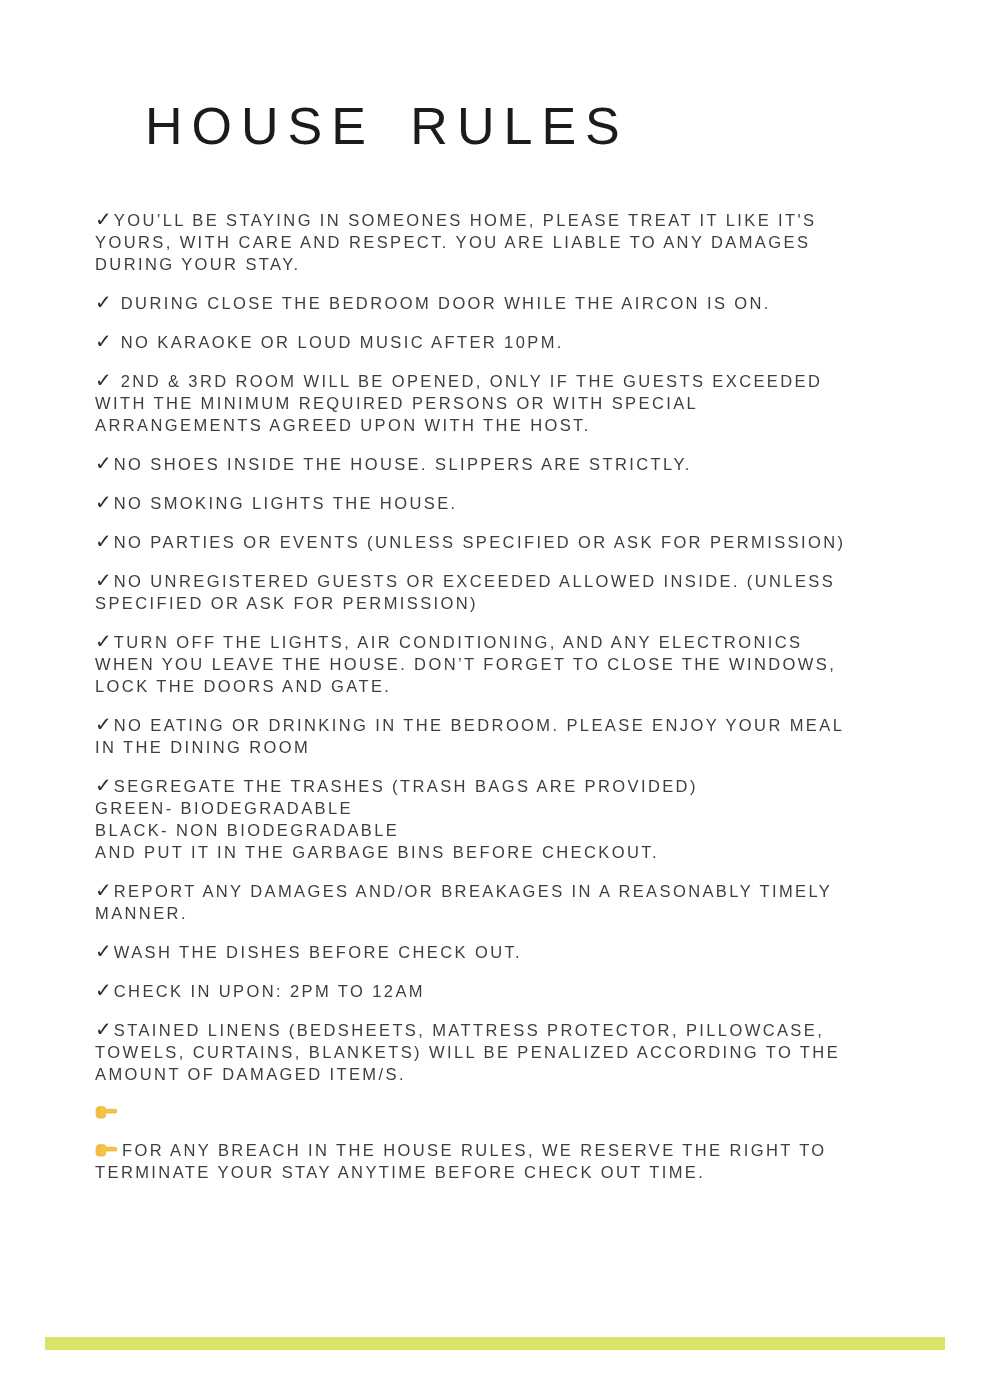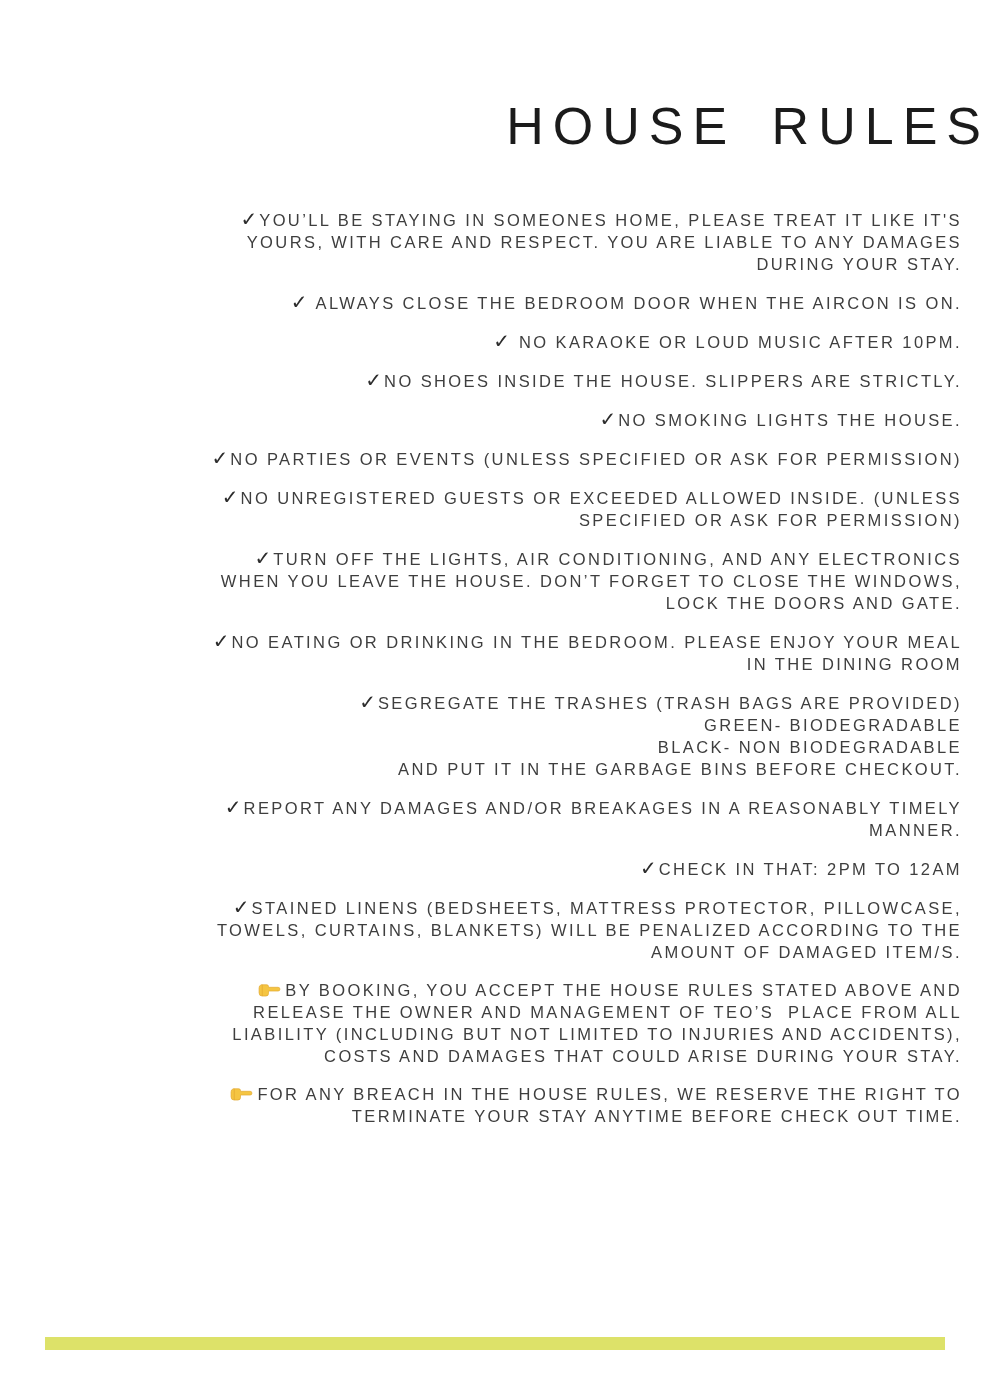--- a/index.html
+++ b/index.html
@@ -14,21 +14,20 @@
   body{
     background:#ffffff;
     font-family:"Liberation Sans","DejaVu Sans",sans-serif;
   }
   .page{
     position:relative;
     width:990px;
     height:1400px;
     background:var(--bg-color);
     overflow:hidden;
-    text-align:right;
   }
   .doc-title{
     margin:100px 0 56px 145px;
     font-size:52px;
     font-weight:500;
     line-height:1;
     letter-spacing:9px;
     word-spacing:12px;
     color:var(--title-color);
   }
@@ -73,51 +72,52 @@
 </style>
 </head>
 <body>
 
 <div class="page">
   <h1 class="doc-title">HOUSE RULES</h1>
   <div class="rules">
       <p class="rule"><span class="bullet-check">✓</span><span class="rule-text">YOU’LL BE STAYING IN SOMEONES HOME, PLEASE TREAT IT LIKE IT'S
 YOURS, WITH CARE AND RESPECT. YOU ARE LIABLE TO ANY DAMAGES
 DURING YOUR STAY.</span></p>
-      <p class="rule"><span class="bullet-check">✓</span><span class="rule-text"> ALWAYS CLOSE THE BEDROOM DOOR WHEN THE AIRCON IS ON.</span></p>
+      <p class="rule"><span class="bullet-check">✓</span><span class="rule-text"> DURING CLOSE THE BEDROOM DOOR WHILE THE AIRCON IS ON.</span></p>
       <p class="rule"><span class="bullet-check">✓</span><span class="rule-text"> NO KARAOKE OR LOUD MUSIC AFTER 10PM.</span></p>
+      <p class="rule"><span class="bullet-check">✓</span><span class="rule-text"> 2ND &amp; 3RD ROOM WILL BE OPENED, ONLY IF THE GUESTS EXCEEDED
+WITH THE MINIMUM REQUIRED PERSONS OR WITH SPECIAL
+ARRANGEMENTS AGREED UPON WITH THE HOST.</span></p>
       <p class="rule"><span class="bullet-check">✓</span><span class="rule-text">NO SHOES INSIDE THE HOUSE. SLIPPERS ARE STRICTLY.</span></p>
       <p class="rule"><span class="bullet-check">✓</span><span class="rule-text">NO SMOKING LIGHTS THE HOUSE.</span></p>
       <p class="rule"><span class="bullet-check">✓</span><span class="rule-text">NO PARTIES OR EVENTS (UNLESS SPECIFIED OR ASK FOR PERMISSION)</span></p>
       <p class="rule"><span class="bullet-check">✓</span><span class="rule-text">NO UNREGISTERED GUESTS OR EXCEEDED ALLOWED INSIDE. (UNLESS
 SPECIFIED OR ASK FOR PERMISSION)</span></p>
       <p class="rule"><span class="bullet-check">✓</span><span class="rule-text">TURN OFF THE LIGHTS, AIR CONDITIONING, AND ANY ELECTRONICS
 WHEN YOU LEAVE THE HOUSE. DON’T FORGET TO CLOSE THE WINDOWS,
 LOCK THE DOORS AND GATE.</span></p>
       <p class="rule"><span class="bullet-check">✓</span><span class="rule-text">NO EATING OR DRINKING IN THE BEDROOM. PLEASE ENJOY YOUR MEAL
 IN THE DINING ROOM</span></p>
       <p class="rule"><span class="bullet-check">✓</span><span class="rule-text">SEGREGATE THE TRASHES (TRASH BAGS ARE PROVIDED)
 GREEN- BIODEGRADABLE
 BLACK- NON BIODEGRADABLE
 AND PUT IT IN THE GARBAGE BINS BEFORE CHECKOUT.</span></p>
       <p class="rule"><span class="bullet-check">✓</span><span class="rule-text">REPORT ANY DAMAGES AND/OR BREAKAGES IN A REASONABLY TIMELY
 MANNER.</span></p>
-      <p class="rule"><span class="bullet-check">✓</span><span class="rule-text">CHECK IN THAT: 2PM TO 12AM</span></p>
+      <p class="rule"><span class="bullet-check">✓</span><span class="rule-text">WASH THE DISHES BEFORE CHECK OUT.</span></p>
+      <p class="rule"><span class="bullet-check">✓</span><span class="rule-text">CHECK IN UPON: 2PM TO 12AM</span></p>
       <p class="rule"><span class="bullet-check">✓</span><span class="rule-text">STAINED LINENS (BEDSHEETS, MATTRESS PROTECTOR, PILLOWCASE,
 TOWELS, CURTAINS, BLANKETS) WILL BE PENALIZED ACCORDING TO THE
 AMOUNT OF DAMAGED ITEM/S.</span></p>
       <p class="rule"><span class="bullet-point">
   <svg viewBox="0 0 28 18" xmlns="http://www.w3.org/2000/svg" aria-hidden="true">
     <path d="M4 3.2 h6.6 a2.2 2.2 0 0 1 2.2 2.2 v0.9 h11.6 a2.3 2.3 0 1 1 0 4.6 H12.8 v2.9 a3.2 3.2 0 0 1 -3.2 3.2 H5.2 A3.9 3.9 0 0 1 1.3 13.1 V7.1 A3.9 3.9 0 0 1 4 3.2 Z" fill="#f5c542" stroke="#e0a62e" stroke-width="0.8"></path>
     <path d="M5.2 3.2 v13.8" stroke="#e0a62e" stroke-width="0.8" fill="none"></path>
   </svg>
-</span><span class="rule-text">BY BOOKING, YOU ACCEPT THE HOUSE RULES STATED ABOVE AND
-RELEASE THE OWNER AND MANAGEMENT OF TEO’S  PLACE FROM ALL
-LIABILITY (INCLUDING BUT NOT LIMITED TO INJURIES AND ACCIDENTS),
-COSTS AND DAMAGES THAT COULD ARISE DURING YOUR STAY.</span></p>
+</span></p>
       <p class="rule"><span class="bullet-point">
   <svg viewBox="0 0 28 18" xmlns="http://www.w3.org/2000/svg" aria-hidden="true">
     <path d="M4 3.2 h6.6 a2.2 2.2 0 0 1 2.2 2.2 v0.9 h11.6 a2.3 2.3 0 1 1 0 4.6 H12.8 v2.9 a3.2 3.2 0 0 1 -3.2 3.2 H5.2 A3.9 3.9 0 0 1 1.3 13.1 V7.1 A3.9 3.9 0 0 1 4 3.2 Z" fill="#f5c542" stroke="#e0a62e" stroke-width="0.8"></path>
     <path d="M5.2 3.2 v13.8" stroke="#e0a62e" stroke-width="0.8" fill="none"></path>
   </svg>
 </span><span class="rule-text">FOR ANY BREACH IN THE HOUSE RULES, WE RESERVE THE RIGHT TO
 TERMINATE YOUR STAY ANYTIME BEFORE CHECK OUT TIME.</span></p>
     </div>
   <div class="accent-bar"></div>
 </div>

